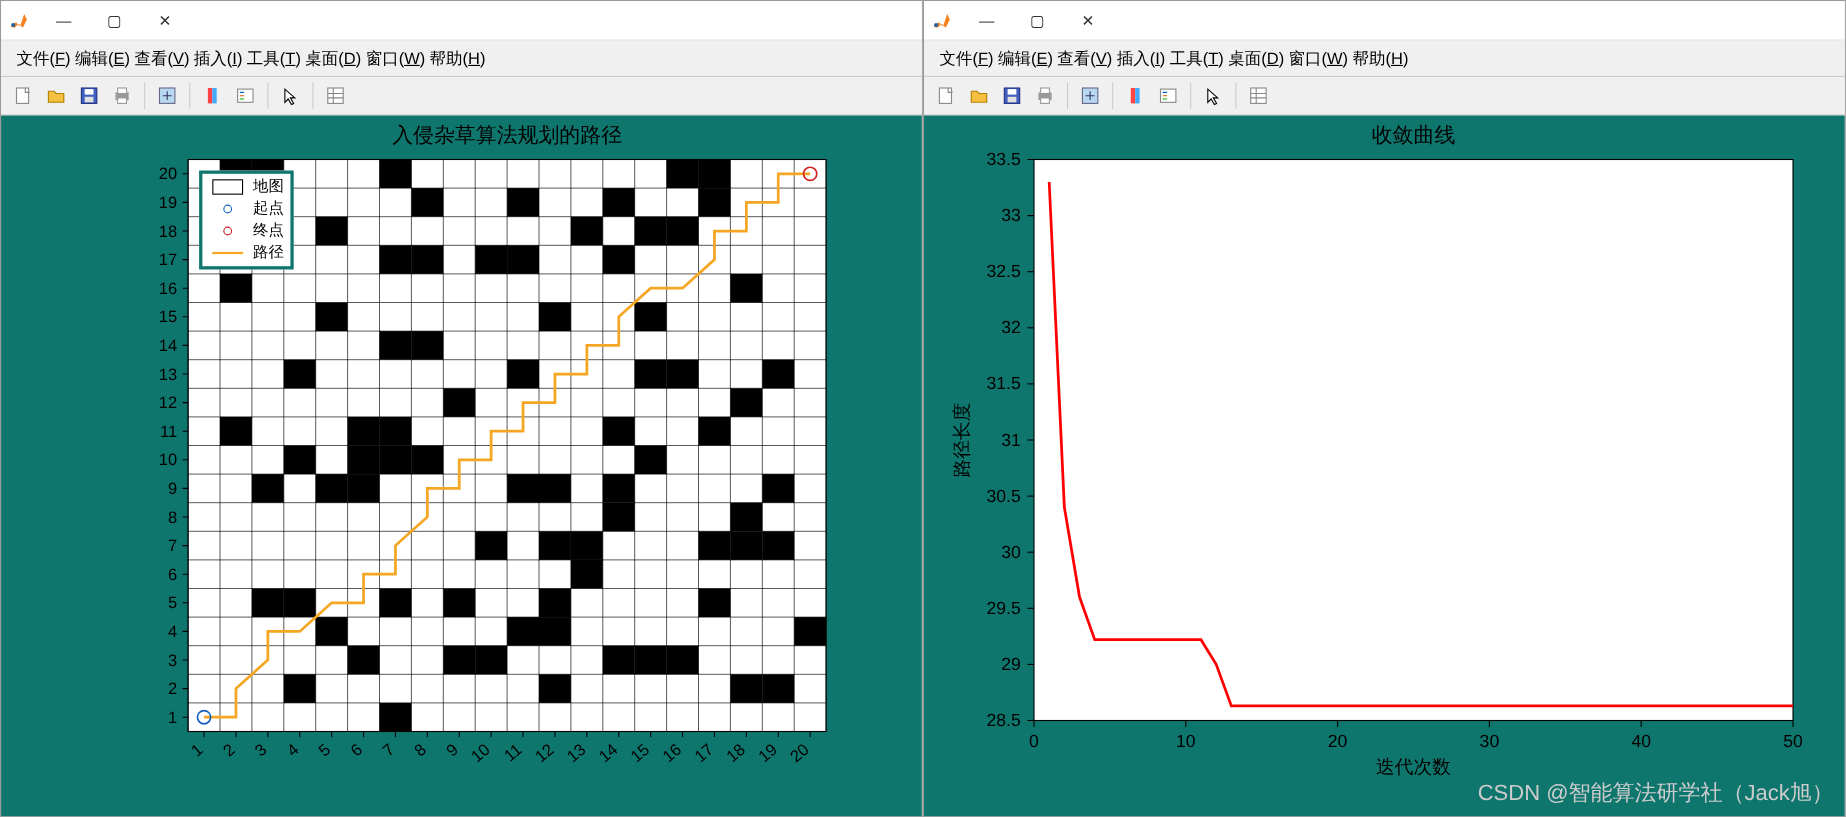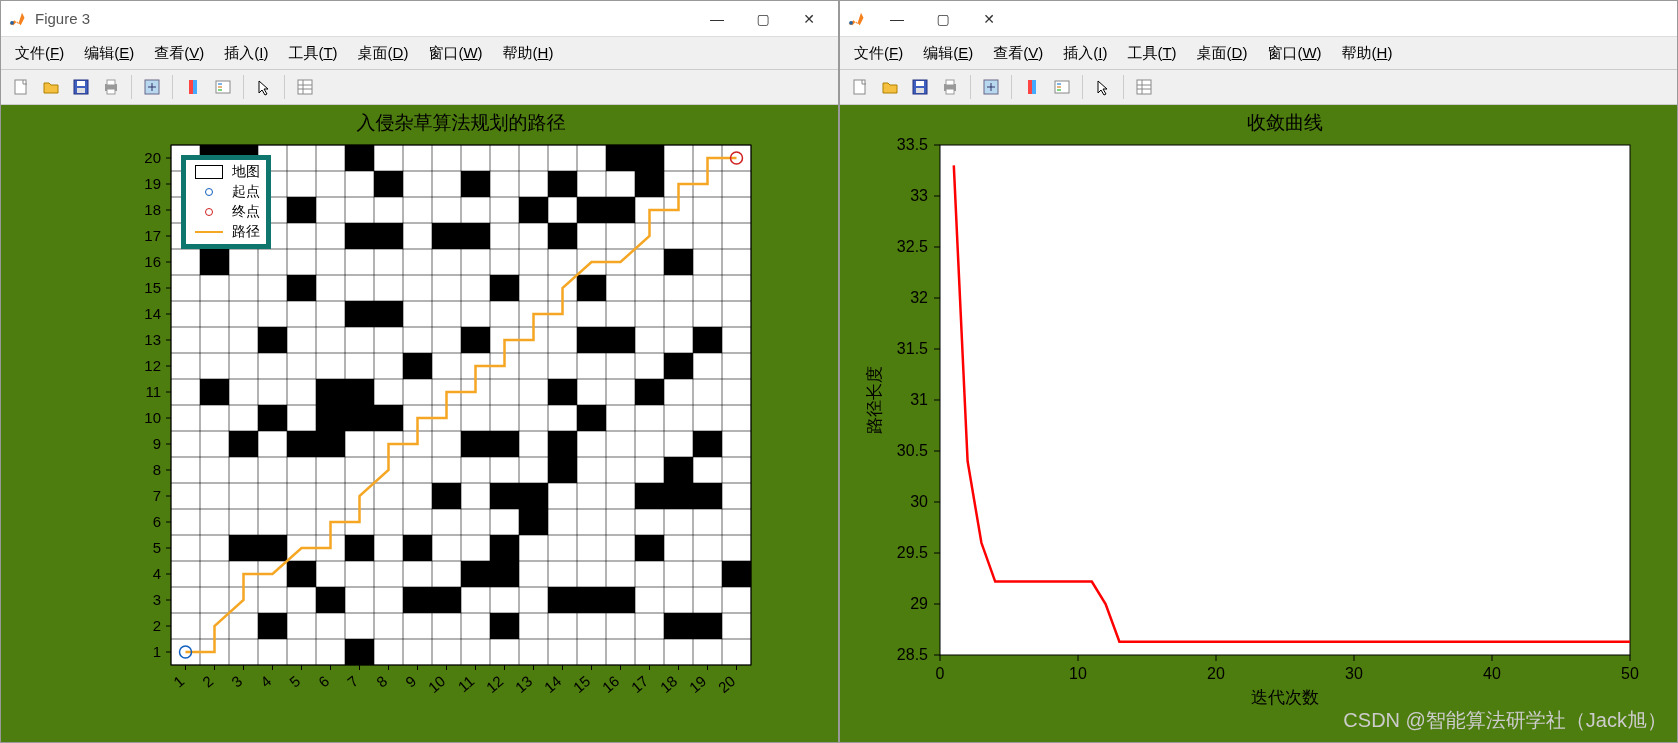--- a/index.html
+++ b/index.html
@@ -3,43 +3,42 @@
 <meta charset="utf-8">
 <style>
 *{box-sizing:border-box;margin:0;padding:0}
 body{font-family:"Microsoft YaHei",SimSun,Arial,sans-serif;background:#fff;width:1678px;height:743px;display:flex}
 .window{flex:1;display:flex;flex-direction:column;border:1px solid #999;background:#f0f0f0;position:relative}
 .titlebar{height:36px;display:flex;align-items:center;padding:0 6px;background:#fff;border-bottom:1px solid #ddd}
 .app-icon{width:20px;height:20px;margin-right:8px;flex-shrink:0}
 .title-text{font-size:15px;color:#555;flex:1}
 .win-controls{display:flex;gap:0}
 .win-btn{width:46px;height:30px;display:flex;align-items:center;justify-content:center;font-size:14px;color:#333;cursor:pointer}
-.menubar{height:32px;display:flex;align-items:center;gap:20px;padding:0 14px;background:#f0f0f0;font-size:15px;color:#000}
+.menubar{height:32px;display:flex;align-items:center;gap:4px;padding:0 14px;background:#f0f0f0;font-size:15px;color:#000}
 .menu-item{cursor:pointer}
 .menu-item u{text-decoration:underline}
 .toolbar{height:36px;display:flex;align-items:center;padding:0 6px;background:#f0f0f0;border-top:1px solid #ccc;border-bottom:1px solid #ccc;gap:2px}
 .tool-btn{width:28px;height:28px;display:flex;align-items:center;justify-content:center;cursor:pointer;border:1px solid transparent;border-radius:2px}
 .tool-sep{width:1px;height:24px;background:#ccc;margin:0 4px}
-.figure-area{flex:1;background:#4d7c0f;position:relative;overflow:hidden}
+.figure-area{flex:1;background:#0f766e;position:relative;overflow:hidden}
 svg.chart{position:absolute;left:0;top:0}
-.legend-box{position:absolute;background:#fff;border:5px solid #0f766e;font-size:14px;padding:2px 6px}
+.legend-box{position:absolute;background:#fff;border:3px solid #0f766e;font-size:14px;padding:2px 6px}
 .legend-row{display:flex;align-items:center;height:20px;gap:6px}
 .legend-swatch{width:34px;display:flex;align-items:center;justify-content:center}
 .watermark{position:absolute;right:10px;bottom:8px;color:#ccc;font-size:20px}
 </style>
 </head>
 <body>
 
 <div class="window">
   <div class="titlebar">
     <svg class="app-icon" viewBox="0 0 32 32">
         <path d="M4 24 L12 18 L18 24 L24 6 L28 14 L22 26 L16 20 L10 26 Z" fill="#f58220"></path>
         <circle cx="8" cy="22" r="3" fill="#2463a3"></circle>
       </svg>
-    <span class="title-text">Figure 3</span>
     <div class="win-controls">
       <div class="win-btn">—</div>
       <div class="win-btn">▢</div>
       <div class="win-btn">✕</div>
     </div>
   </div>
   <div class="menubar">
     <span class="menu-item">文件(<u>F</u>)</span>
     <span class="menu-item">编辑(<u>E</u>)</span>
     <span class="menu-item">查看(<u>V</u>)</span>

